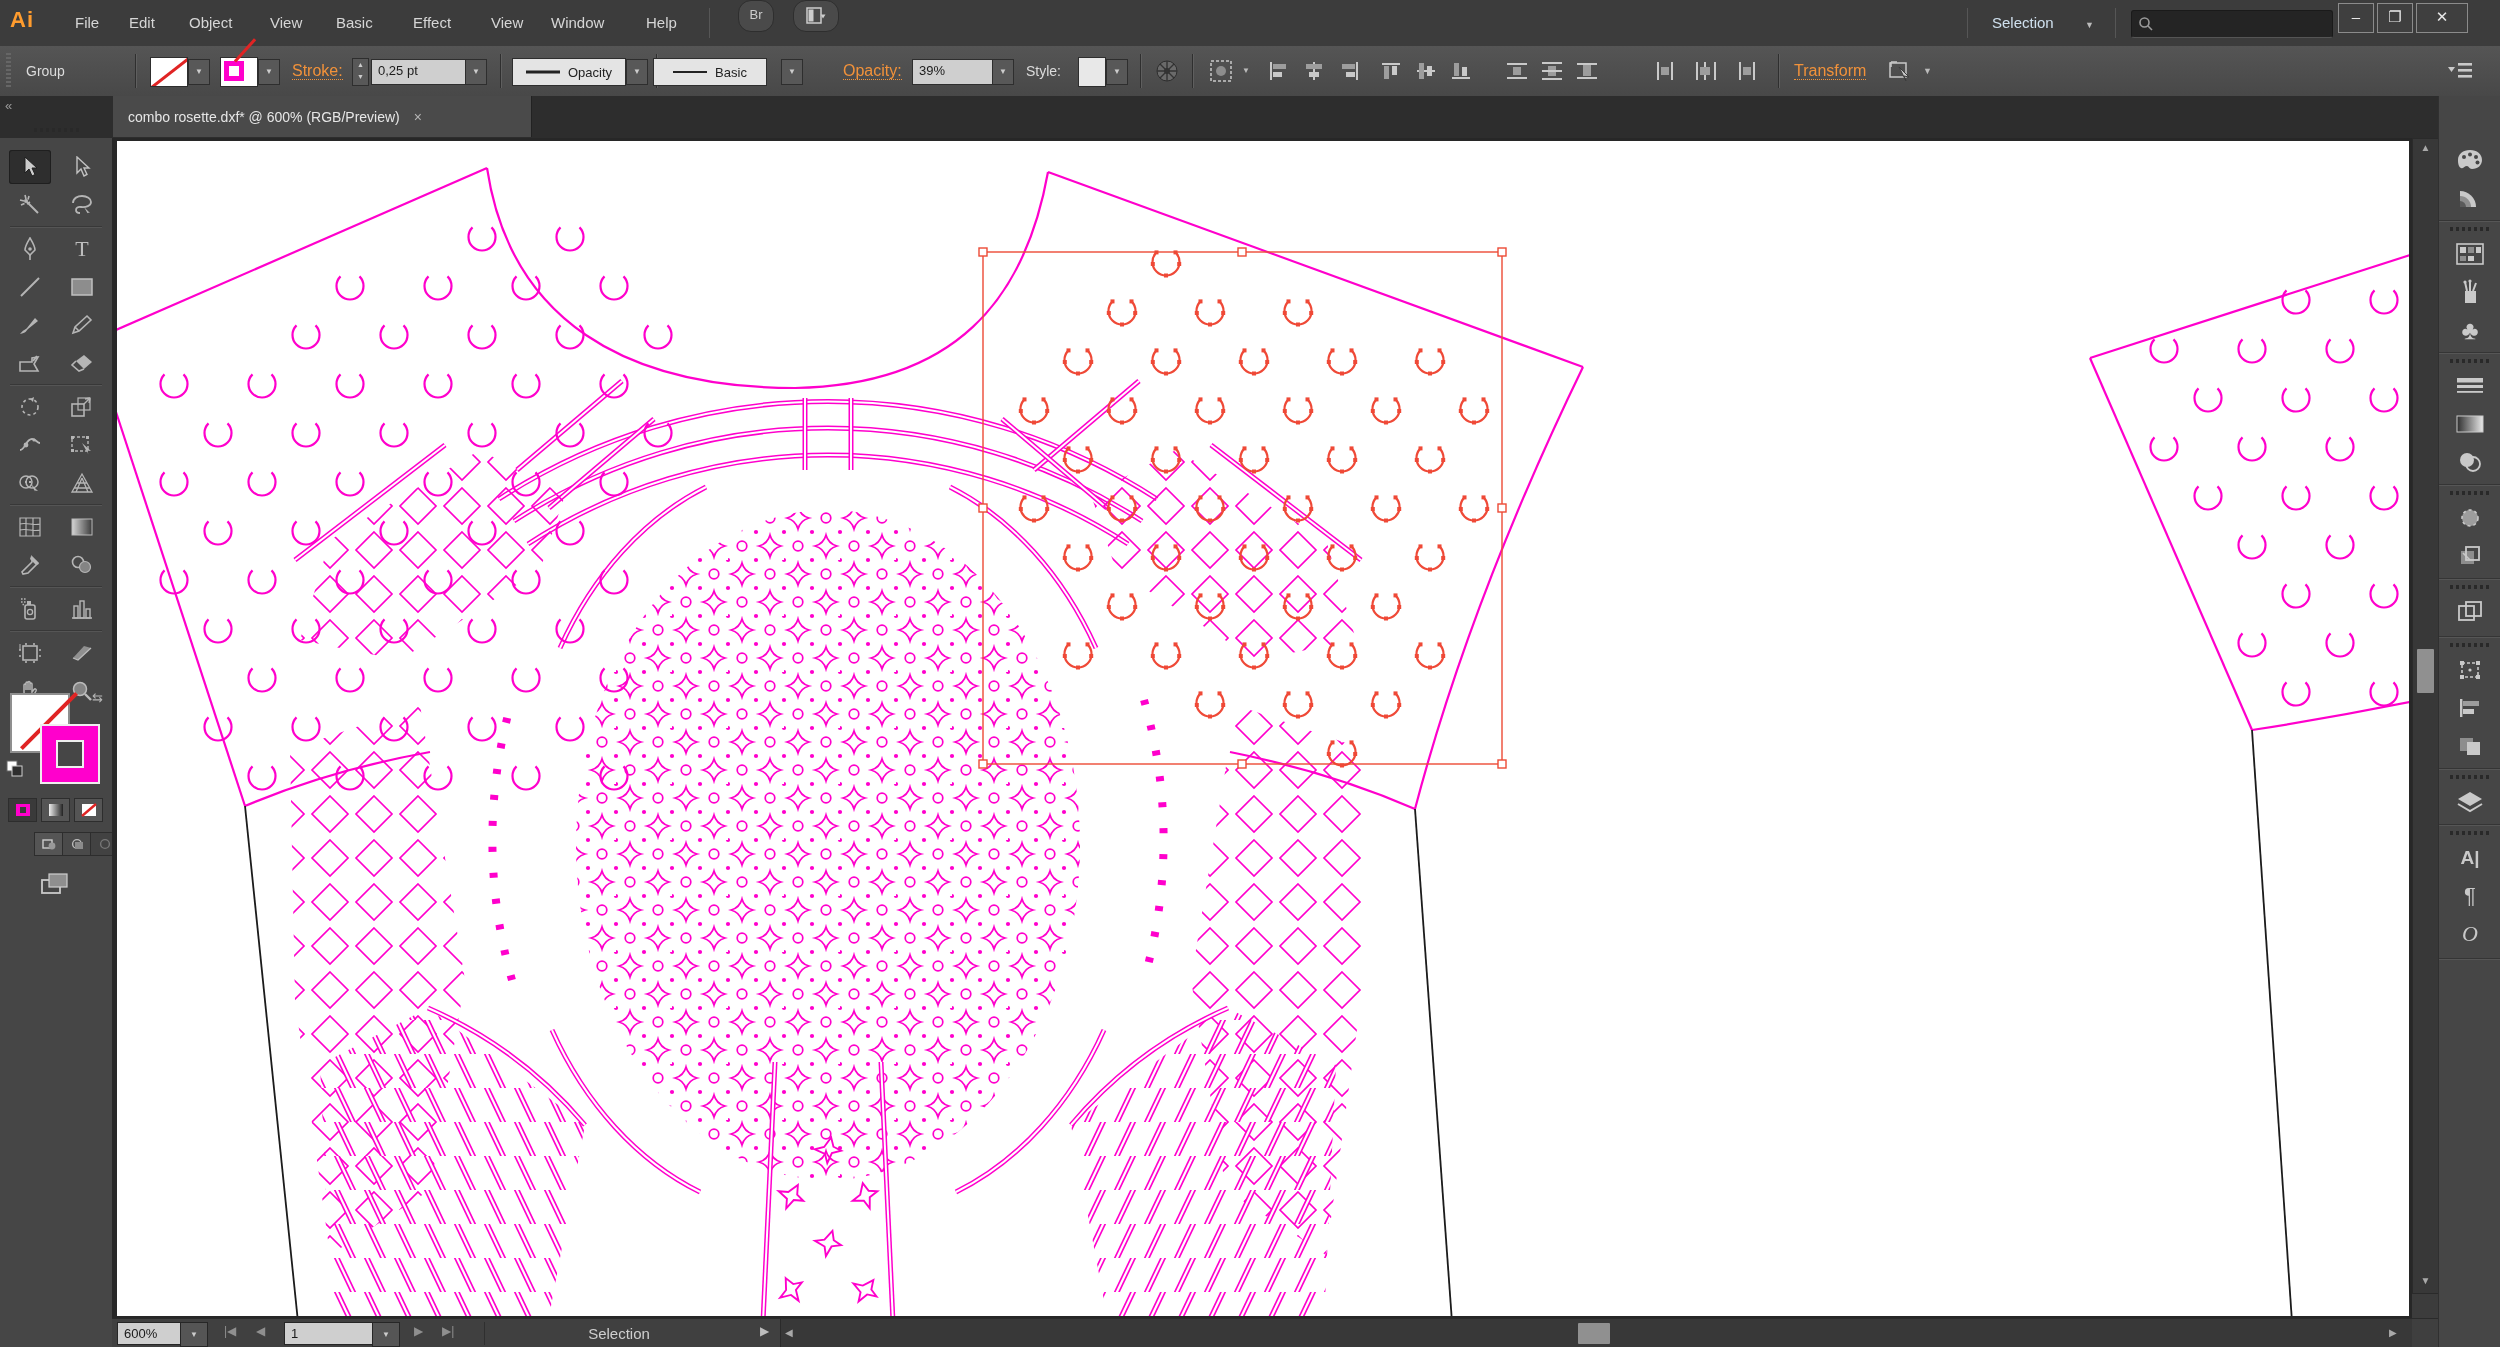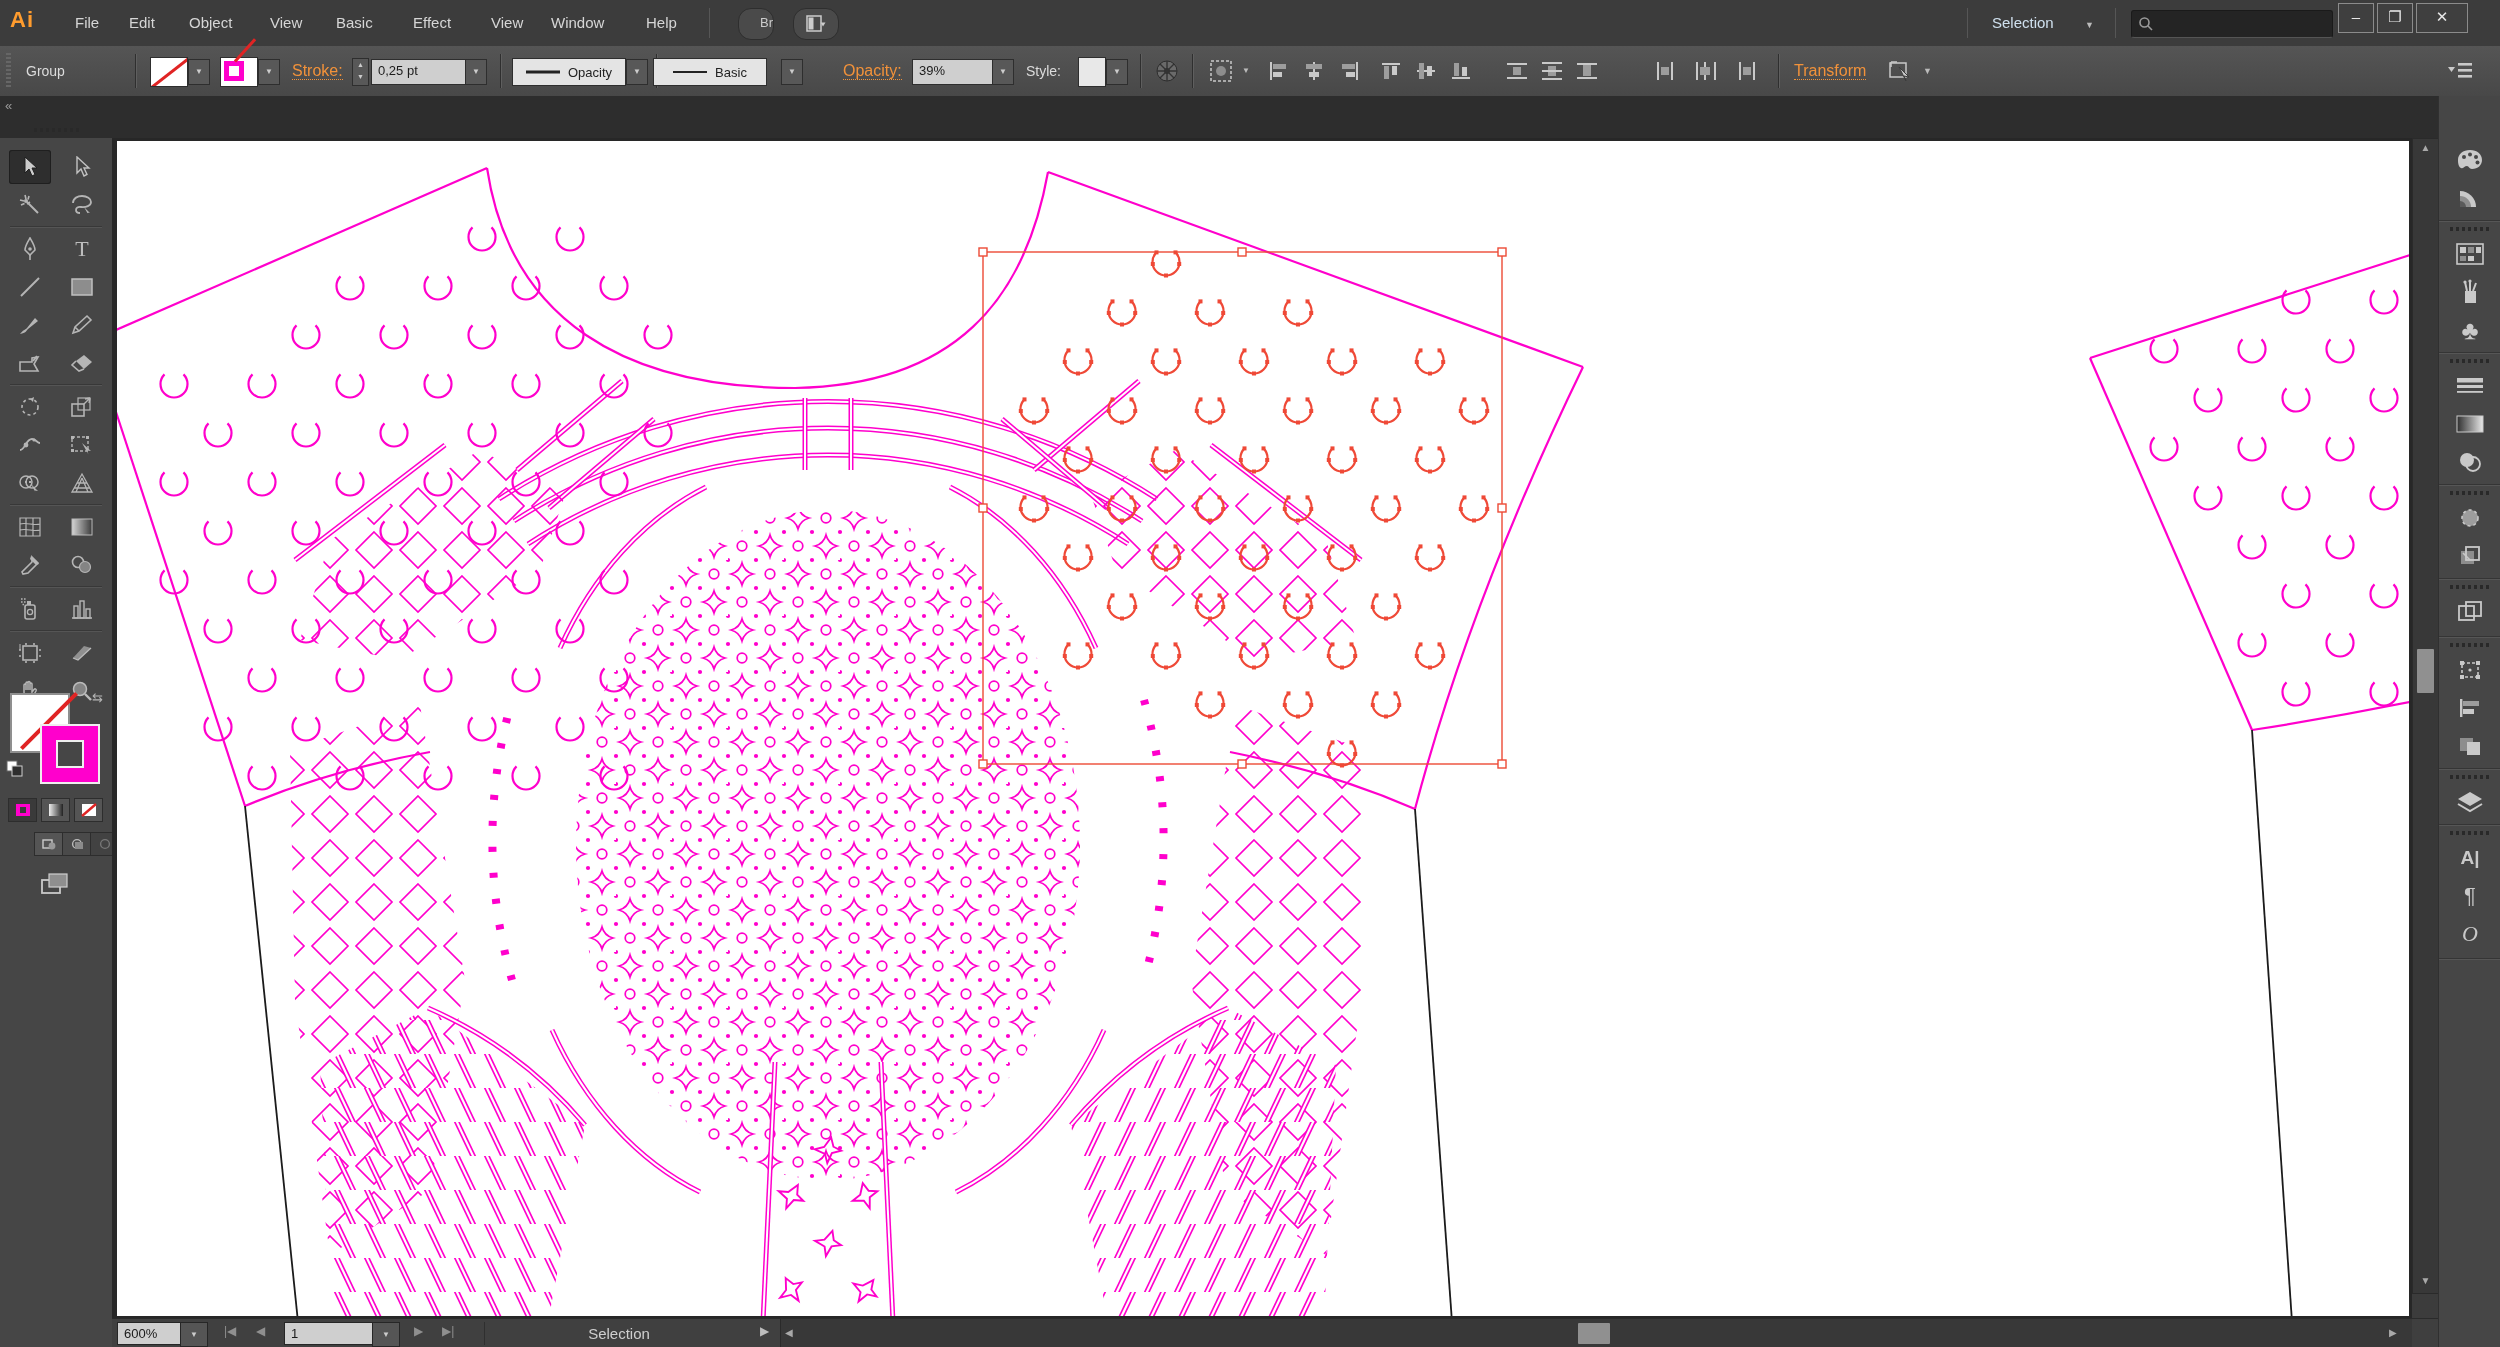--- a/index.html
+++ b/index.html
@@ -3,21 +3,21 @@
 <meta charset="utf-8">
 <style>
   html,body{margin:0;padding:0;background:#2b2b2b;font-family:"Liberation Sans",sans-serif;-webkit-font-smoothing:antialiased;}
   #app{position:relative;width:2500px;height:1347px;background:#3c3c3c;overflow:hidden;color:#d8d8d8;}
   .abs{position:absolute;}
   
   #menubar{left:0;top:0;width:2500px;height:46px;background:#3c3c3c;border-bottom:1px solid #2a2a2a;}
   #ai-logo{left:10px;top:7px;font-size:22px;font-weight:bold;color:#ff9c2e;letter-spacing:1px;}
   .menu-item{top:0;height:46px;line-height:46px;font-size:15px;color:#d6d6d6;padding:0 14px;}
   .vsep{width:1px;background:#565656;}
-  .mb-btn{top:8px;height:30px;background:#4a4a4a;border:1px solid #2e2e2e;border-radius:13px;color:#ccc;font-size:13px;text-align:right;line-height:28px;}
+  .mb-btn{top:0;height:30px;background:#4a4a4a;border:1px solid #2e2e2e;border-radius:13px;color:#ccc;font-size:13px;text-align:center;line-height:28px;}
   #searchbox{left:2131px;top:10px;width:200px;height:26px;background:#242424;border:1px solid #1a1a1a;border-bottom-color:#555;border-radius:3px;}
   #searchbox svg{position:absolute;left:6px;top:5px;}
   #search-input{position:absolute;left:26px;top:2px;width:168px;height:20px;background:transparent;border:none;color:#ddd;font-size:13px;outline:none;}
   .winbtn{top:3px;height:28px;border:1px solid #8b8b8b;background:#3f3f3f;color:#e8e8e8;text-align:center;line-height:26px;font-size:15px;}
   
   #controlbar{left:0;top:46px;width:2500px;height:50px;background:linear-gradient(#555,#484848);border-bottom:1px solid #262626;}
   .cb-label{top:0;height:50px;line-height:50px;font-size:14px;color:#dcdcdc;}
   .cb-orange{color:#f2923a;border-bottom:1px dotted #f2923a;height:30px;line-height:44px;top:3px;}
   .cb-box{top:13px;height:24px;background:#cfcfcf;border:1px solid #2e2e2e;color:#1c1c1c;font-size:13px;line-height:22px;padding:0 6px;}
   .cb-dd{top:13px;height:24px;width:20px;background:#585858;border:1px solid #2e2e2e;color:#ccc;font-size:8px;text-align:center;line-height:24px;}
@@ -269,20 +269,24 @@
           <rect x="11" y="1" width="14" height="2.6" fill="#c9c9c9"></rect>
           <rect x="11" y="7" width="14" height="2.6" fill="#c9c9c9"></rect>
           <rect x="11" y="13" width="14" height="2.6" fill="#c9c9c9"></rect>
         </svg>
     </div>
   </div>
 
   <div id="tabrow" class="abs">
     <div id="tb-collapse" class="abs">«</div>
     <div class="dots abs" style="left:34px;top:32px;width:46px"></div>
+    <div id="doc-tab" class="abs">
+      <span class="t">combo rosette.dxf* @ 600% (RGB/Preview)</span>
+      <span id="tab-close">×</span>
+    </div>
     <div class="abs" style="left:2475px;top:10px;color:#9a9a9a;font-size:14px">«</div>
     <div class="dots abs" style="left:2448px;top:34px;width:42px"></div>
   </div>
 
   <div id="toolbar" class="abs">
     <div class="tool active" style="left:9px;top:12px">
         <svg width="18" height="22" viewBox="0 0 18 22">
           <path d="M4,1 L4,17 L8,13 L11,20 L14,18.5 L11,12 L16,12 Z" fill="#e8e8e8" stroke="#1d1d1d"></path>
         </svg>
       </div>

